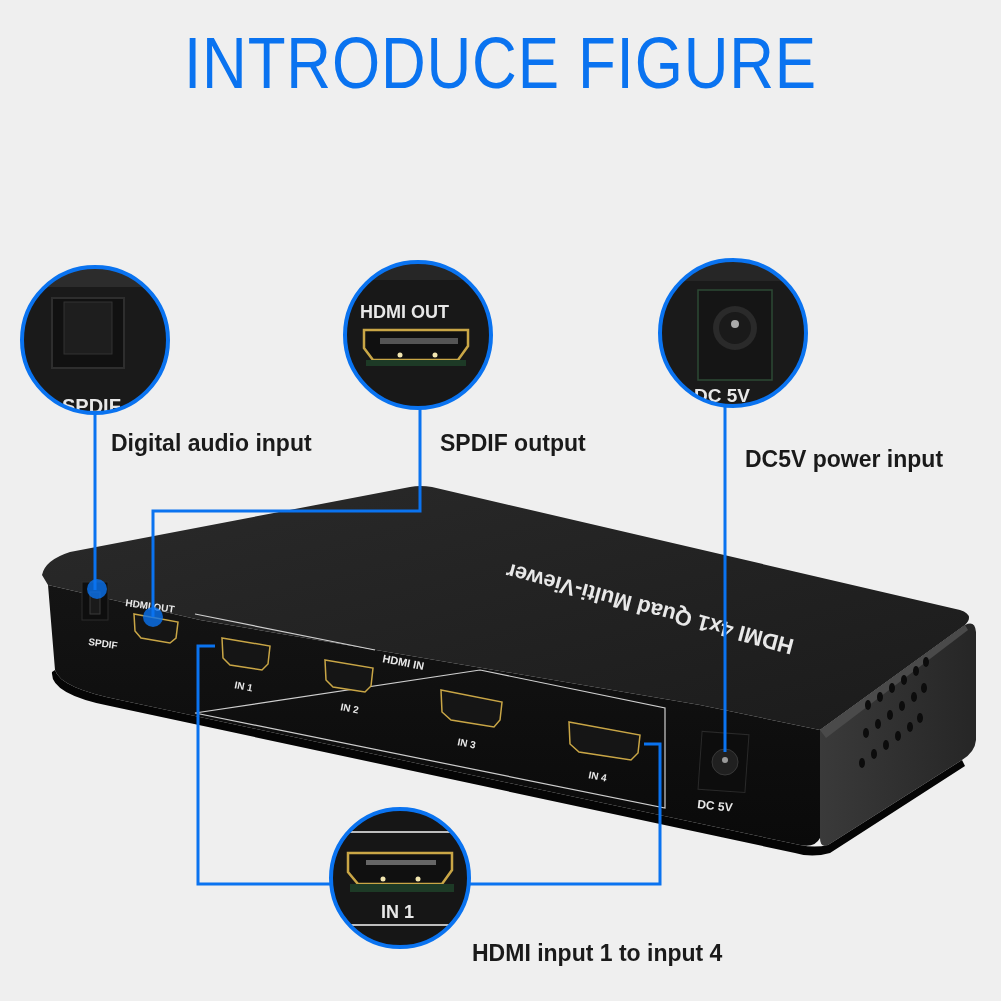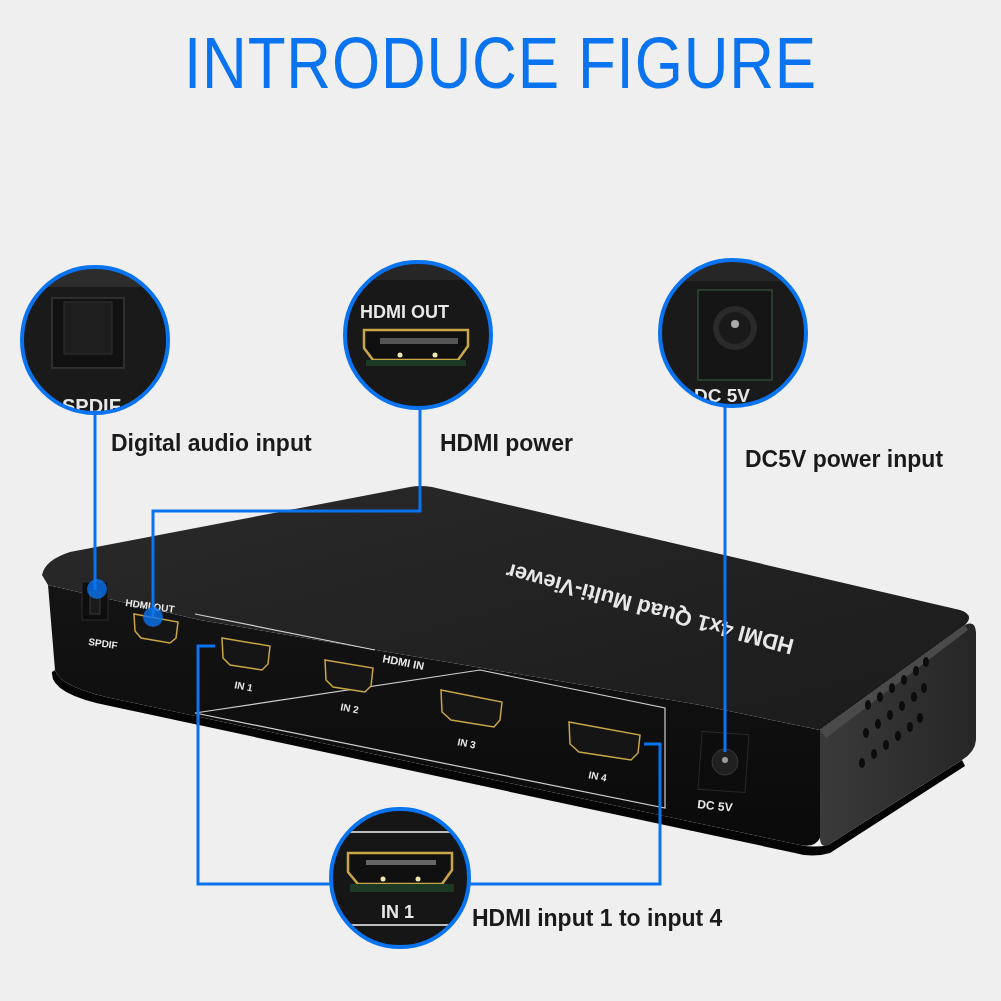--- a/index.html
+++ b/index.html
@@ -201,15 +201,15 @@
       <circle cx="418" cy="879" r="2.5" fill="#f2e6b0"></circle>
       <rect x="350" y="884" width="104" height="8" fill="#1d3a26"></rect>
       <text x="381" y="918" class="silk" font-size="18">IN 1</text>
       <line x1="330" y1="925" x2="470" y2="925" stroke="#bdbdbd" stroke-width="2"></line>
     </g>
     <circle cx="400" cy="878" r="69" fill="none" stroke="#0a73f0" stroke-width="4"></circle>
   </g>
 </svg>
 
 <div class="label" style="left:111px; top:430px;">Digital audio input</div>
-<div class="label" style="left:440px; top:430px;">HDMI power</div>
+<div class="label" style="left:440px; top:430px;">SPDIF output</div>
 <div class="label" style="left:745px; top:432px;margin-top:14px;">DC5V power input</div>
-<div class="label" style="left:472px; top:905px;">HDMI input 1 to input 4</div>
+<div class="label" style="left:472px; top:940px;">HDMI input 1 to input 4</div>
 
 </body></html>

